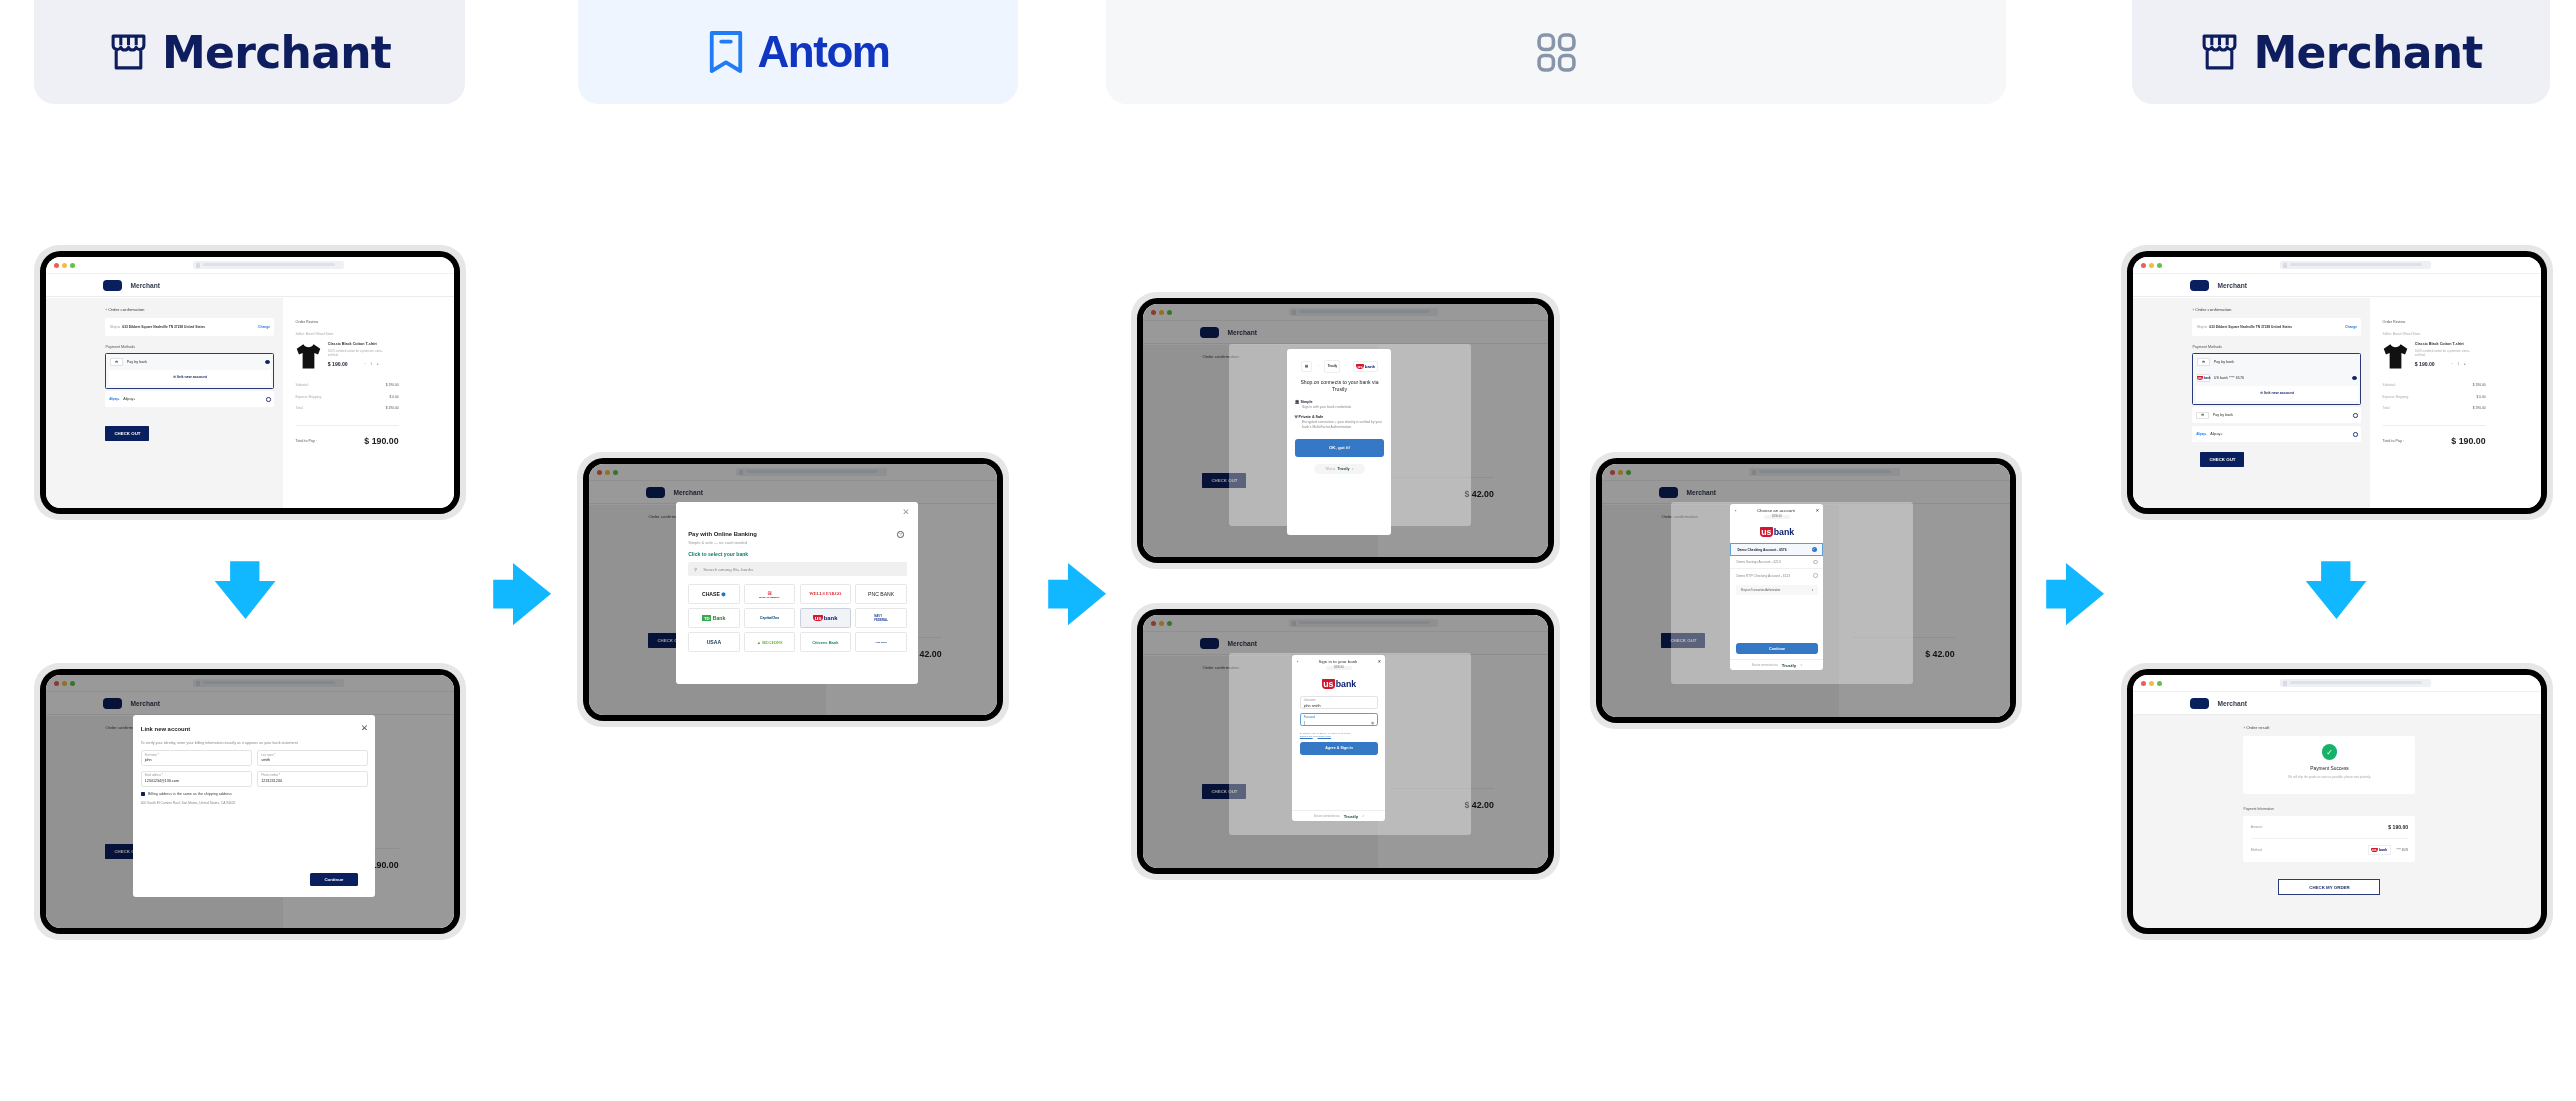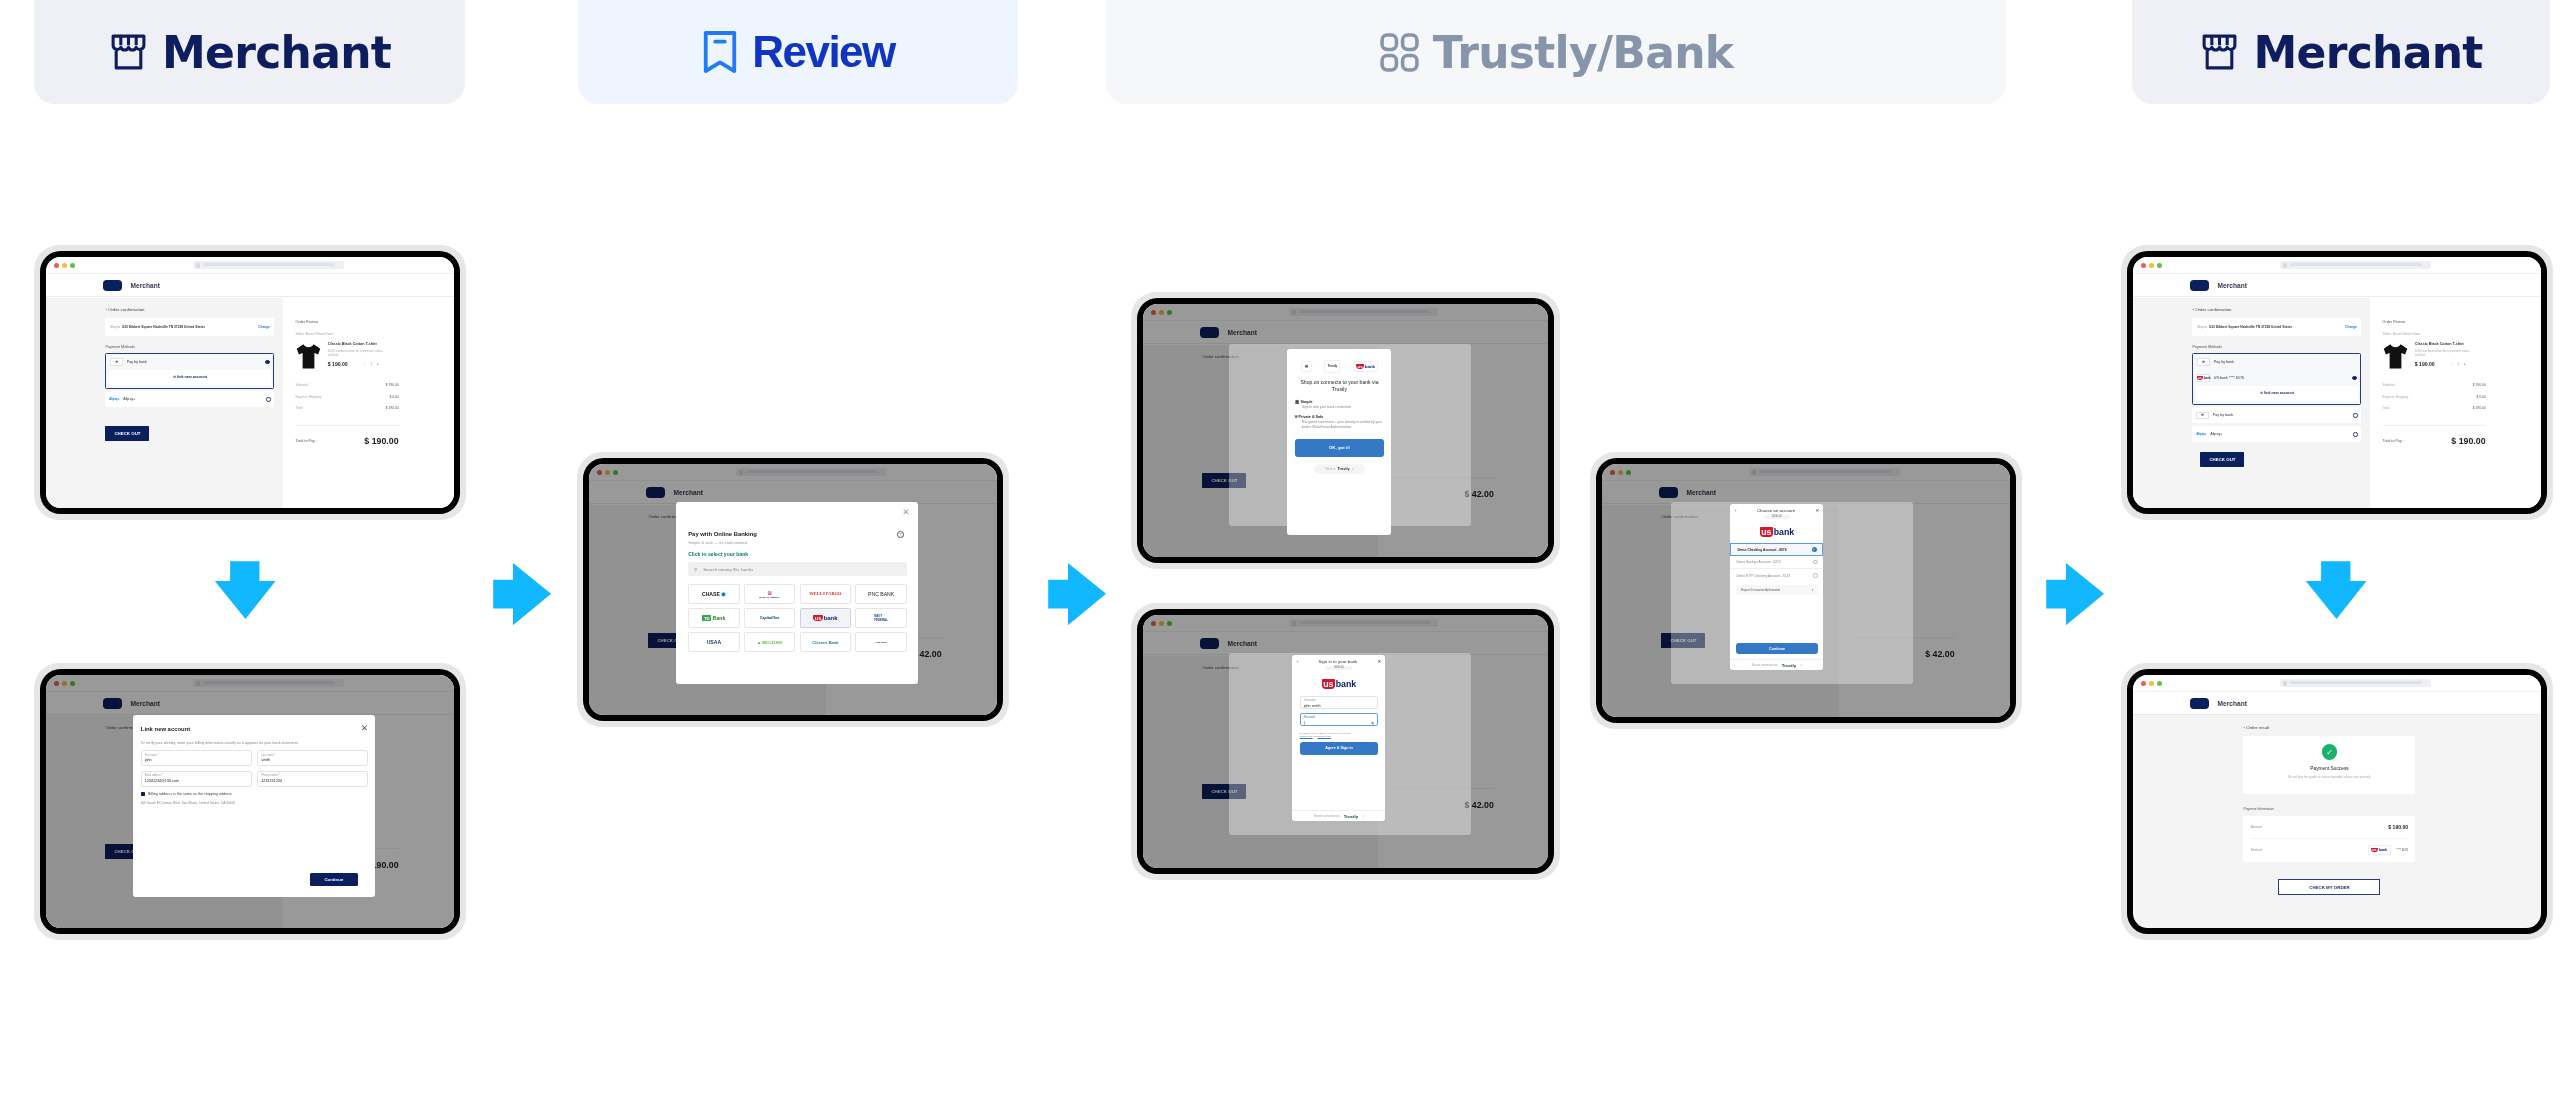--- a/index.html
+++ b/index.html
@@ -88,32 +88,31 @@
         <path d="M5 4h30v9a4 4 0 0 1-7.5 2 4 4 0 0 1-7.5 0 4 4 0 0 1-7.5 0A4 4 0 0 1 5 13z M8 16v19h24V16" fill="none" stroke="#0d1d5e" stroke-width="3" stroke-linejoin="round"></path>
         <path d="M12.5 4v9M20 4v9M27.5 4v9" stroke="#0d1d5e" stroke-width="3"></path>
       </svg>
     <span class="ttl">Merchant</span>
   </div>
   <div class="lane lane-antom" style="left:578px;width:440px">
     <svg width="38" height="44" viewBox="0 0 40 46">
         <path d="M5 3h30v40l-15-9-15 9z" fill="none" stroke="#1f7cf5" stroke-width="4" stroke-linejoin="round"></path>
         <path d="M15 12h10" stroke="#1f7cf5" stroke-width="4" stroke-linecap="round"></path>
       </svg>
-    <span class="ttl">Review</span>
+    <span class="ttl">Antom</span>
   </div>
   <div class="lane lane-trustly" style="left:1106px;width:900px">
     <svg width="41" height="41" viewBox="0 0 40 40">
         <g fill="none" stroke="#8795ab" stroke-width="3.5">
           <rect x="3" y="3" width="14" height="14" rx="5"></rect>
           <rect x="23" y="3" width="14" height="14" rx="5"></rect>
           <rect x="3" y="23" width="14" height="14" rx="5"></rect>
           <rect x="23" y="23" width="14" height="14" rx="5"></rect>
         </g>
       </svg>
-    <span class="ttl">Trustly/Bank</span>
   </div>
   <div class="lane lane-merchant" style="left:2132px;width:418px">
     <svg width="41" height="41" viewBox="0 0 40 40">
         <path d="M5 4h30v9a4 4 0 0 1-7.5 2 4 4 0 0 1-7.5 0 4 4 0 0 1-7.5 0A4 4 0 0 1 5 13z M8 16v19h24V16" fill="none" stroke="#0d1d5e" stroke-width="3" stroke-linejoin="round"></path>
         <path d="M12.5 4v9M20 4v9M27.5 4v9" stroke="#0d1d5e" stroke-width="3"></path>
       </svg>
     <span class="ttl">Merchant</span>
   </div>
 
   <svg class="arrow" style="left:214px;top:561px" width="63" height="59" viewBox="0 0 86 80">

